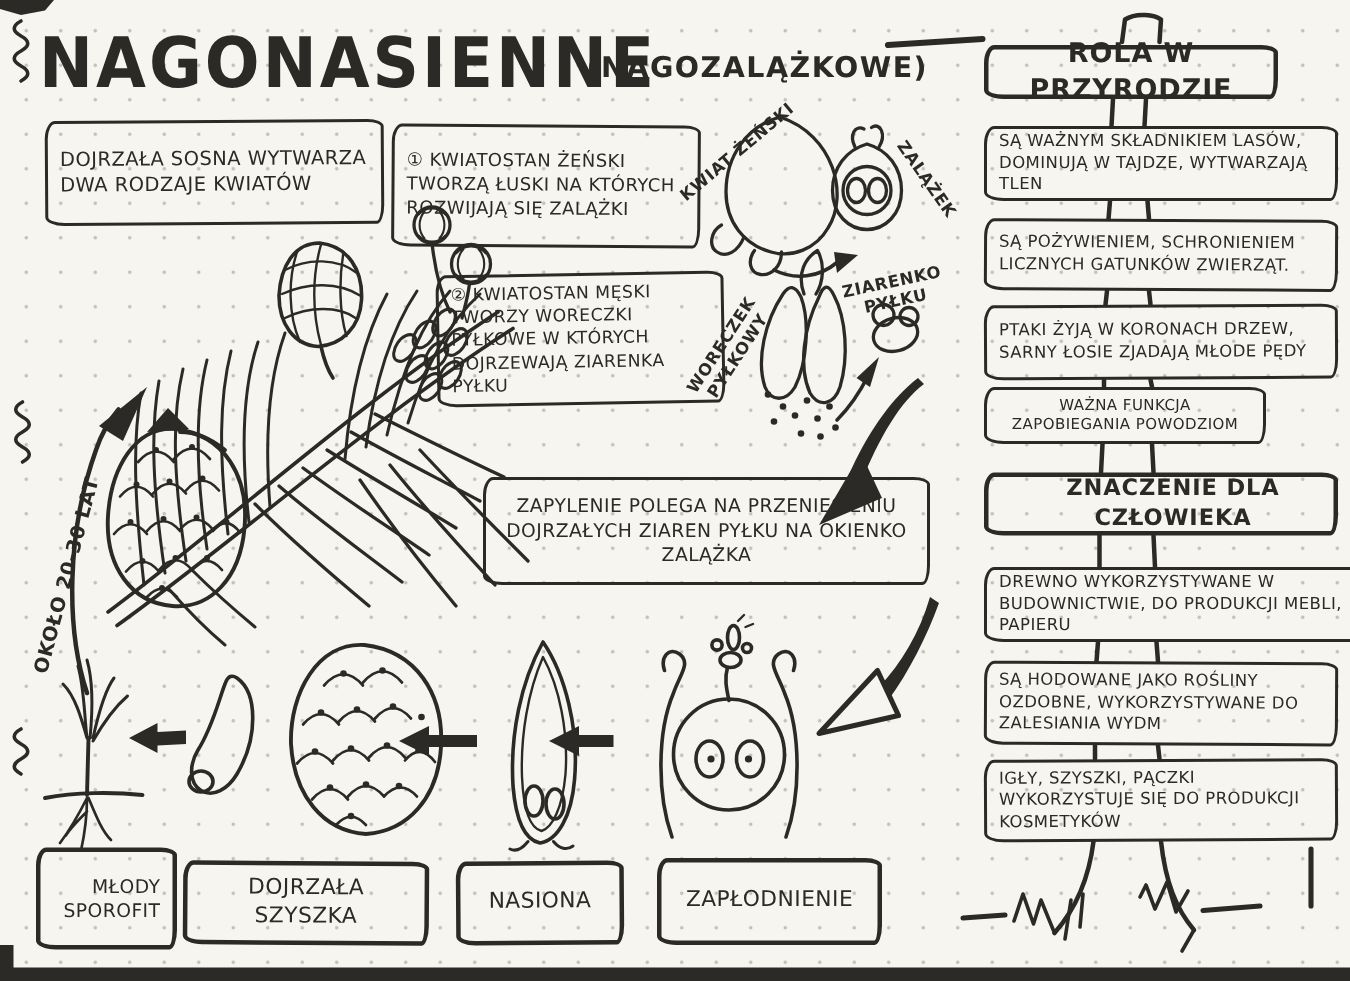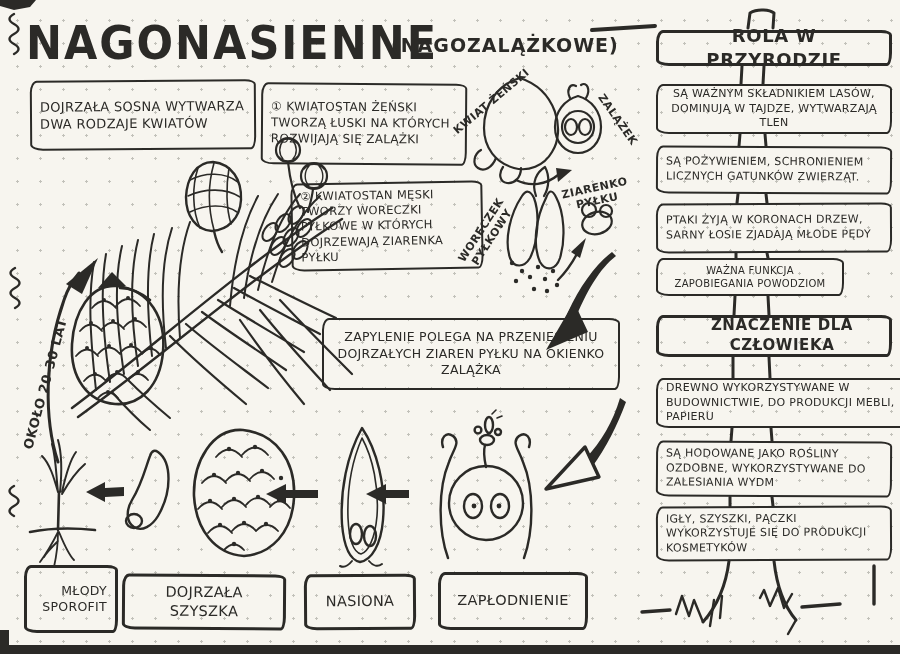--- a/index.html
+++ b/index.html
@@ -51,22 +51,22 @@
 
   <div class="box" style="left:291px;top:182px;width:192px;height:88px;font-size:11.5px;text-align:left;transform:rotate(-1deg);">② KWIATOSTAN MĘSKI TWORZY WORECZKI PYŁKOWE W KTÓRYCH DOJRZEWAJĄ ZIARENKA PYŁKU</div>
 
   <div class="box" style="left:322px;top:318px;width:298px;height:72px;font-size:12.5px;">ZAPYLENIE POLEGA NA PRZENIESIENIU DOJRZAŁYCH ZIAREN PYŁKU NA OKIENKO ZALĄŻKA</div>
 
   <div class="box thick" style="left:24px;top:565px;width:94px;height:68px;font-size:12.5px;text-align:right;">MŁODY SPOROFIT</div>
   <div class="box thick" style="left:122px;top:574px;width:164px;height:56px;font-size:14.5px;transform:rotate(.4deg);">DOJRZAŁA SZYSZKA</div>
   <div class="box thick" style="left:438px;top:572px;width:150px;height:58px;font-size:14.5px;">ZAPŁODNIENIE</div>
   <div class="box thick" style="left:304px;top:574px;width:112px;height:56px;font-size:14.5px;transform:rotate(-.4deg);">NASIONA</div>
 
-  <div class="box thick hdr" style="left:656px;top:30px;width:236px;height:36px;font-size:18px;">ROLA W PRZYRODZIE</div>
-  <div class="box small" style="left:656px;top:84px;width:236px;height:50px;text-align:center;">SĄ WAŻNYM SKŁADNIKIEM LASÓW, DOMINUJĄ W TAJDZE, WYTWARZAJĄ TLEN</div>
+  <div class="box thick hdr" style="left:656px;top:30px;width:196px;height:36px;font-size:18px;">ROLA W PRZYRODZIE</div>
+  <div class="box small" style="left:656px;top:84px;width:236px;height:50px;text-align:left;">SĄ WAŻNYM SKŁADNIKIEM LASÓW, DOMINUJĄ W TAJDZE, WYTWARZAJĄ TLEN</div>
   <div class="box small" style="left:656px;top:146px;width:236px;height:48px;text-align:left;transform:rotate(.3deg);">SĄ POŻYWIENIEM, SCHRONIENIEM LICZNYCH GATUNKÓW ZWIERZĄT.</div>
   <div class="box small" style="left:656px;top:203px;width:236px;height:50px;text-align:left;transform:rotate(-.3deg);">PTAKI ŻYJĄ W KORONACH DRZEW, SARNY ŁOSIE ZJADAJĄ MŁODE PĘDY</div>
   <div class="box" style="left:656px;top:258px;width:188px;height:38px;font-size:10px;">WAŻNA FUNKCJA ZAPOBIEGANIA POWODZIOM</div>
 
   <div class="box thick hdr" style="left:656px;top:315px;width:236px;height:42px;font-size:15px;padding-left:24px;">ZNACZENIE DLA CZŁOWIEKA</div>
   <div class="box small" style="left:656px;top:378px;width:264px;height:50px;text-align:left;">DREWNO WYKORZYSTYWANE W BUDOWNICTWIE, DO PRODUKCJI MEBLI, PAPIERU</div>
   <div class="box small" style="left:656px;top:441px;width:236px;height:56px;text-align:left;transform:rotate(.3deg);">SĄ HODOWANE JAKO ROŚLINY OZDOBNE, WYKORZYSTYWANE DO ZALESIANIA WYDM</div>
   <div class="box small" style="left:656px;top:506px;width:236px;height:55px;text-align:left;transform:rotate(-.3deg);">IGŁY, SZYSZKI, PĄCZKI WYKORZYSTUJE SIĘ DO PRODUKCJI KOSMETYKÓW</div>
 
   <div class="rot-label" style="left:492px;top:102px;transform:translate(-50%,-50%) rotate(-40deg);">KWIAT ŻEŃSKI</div>

